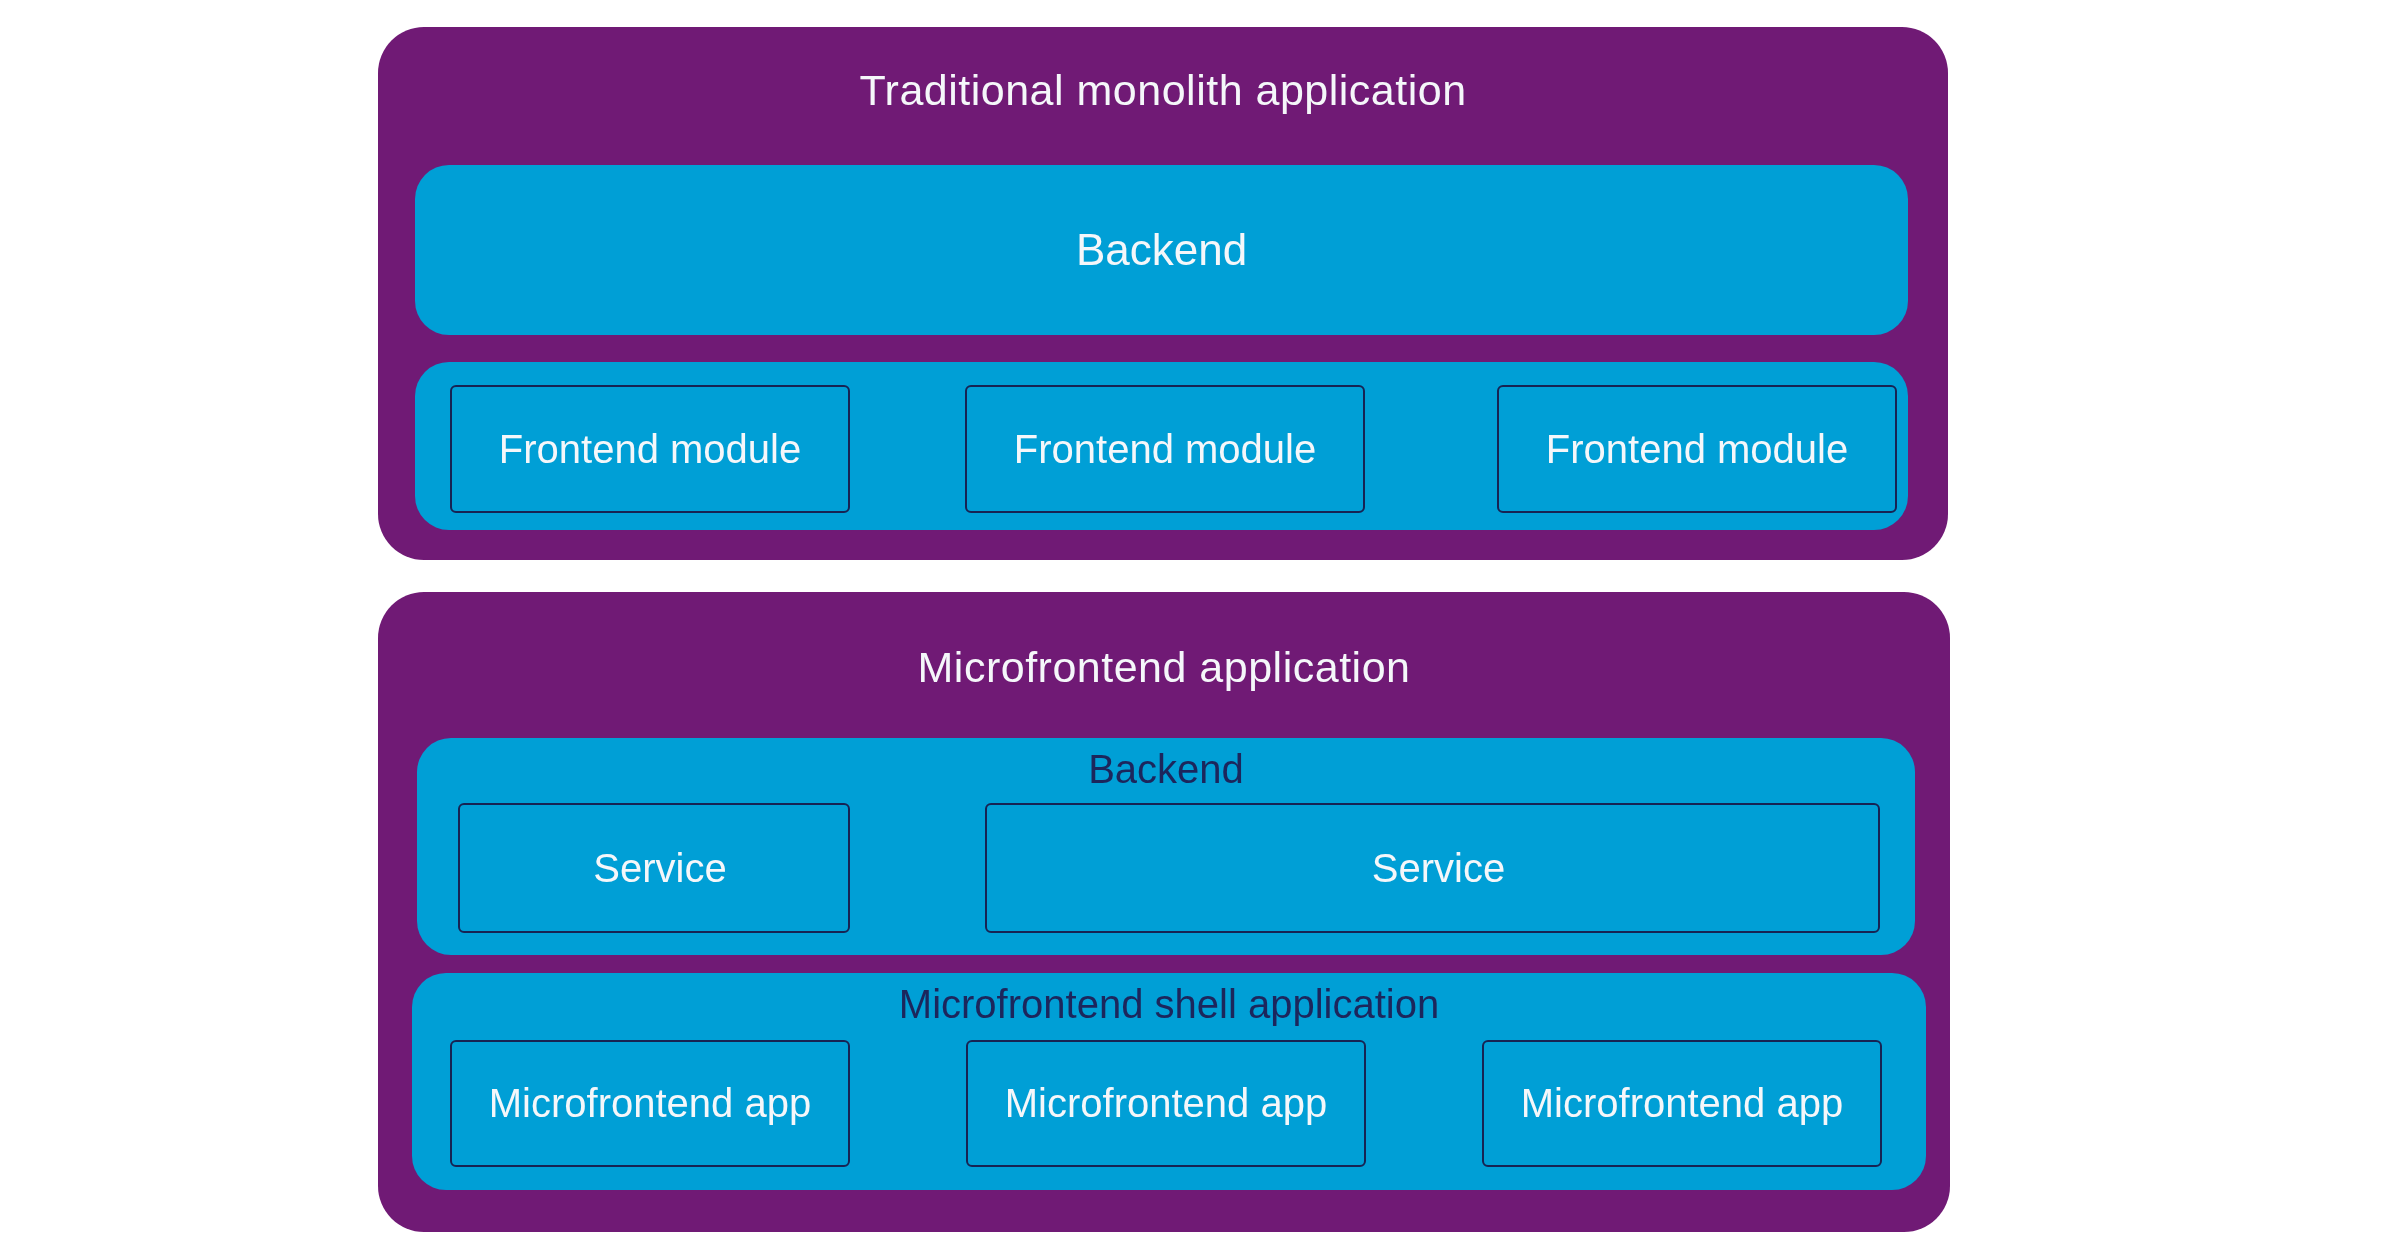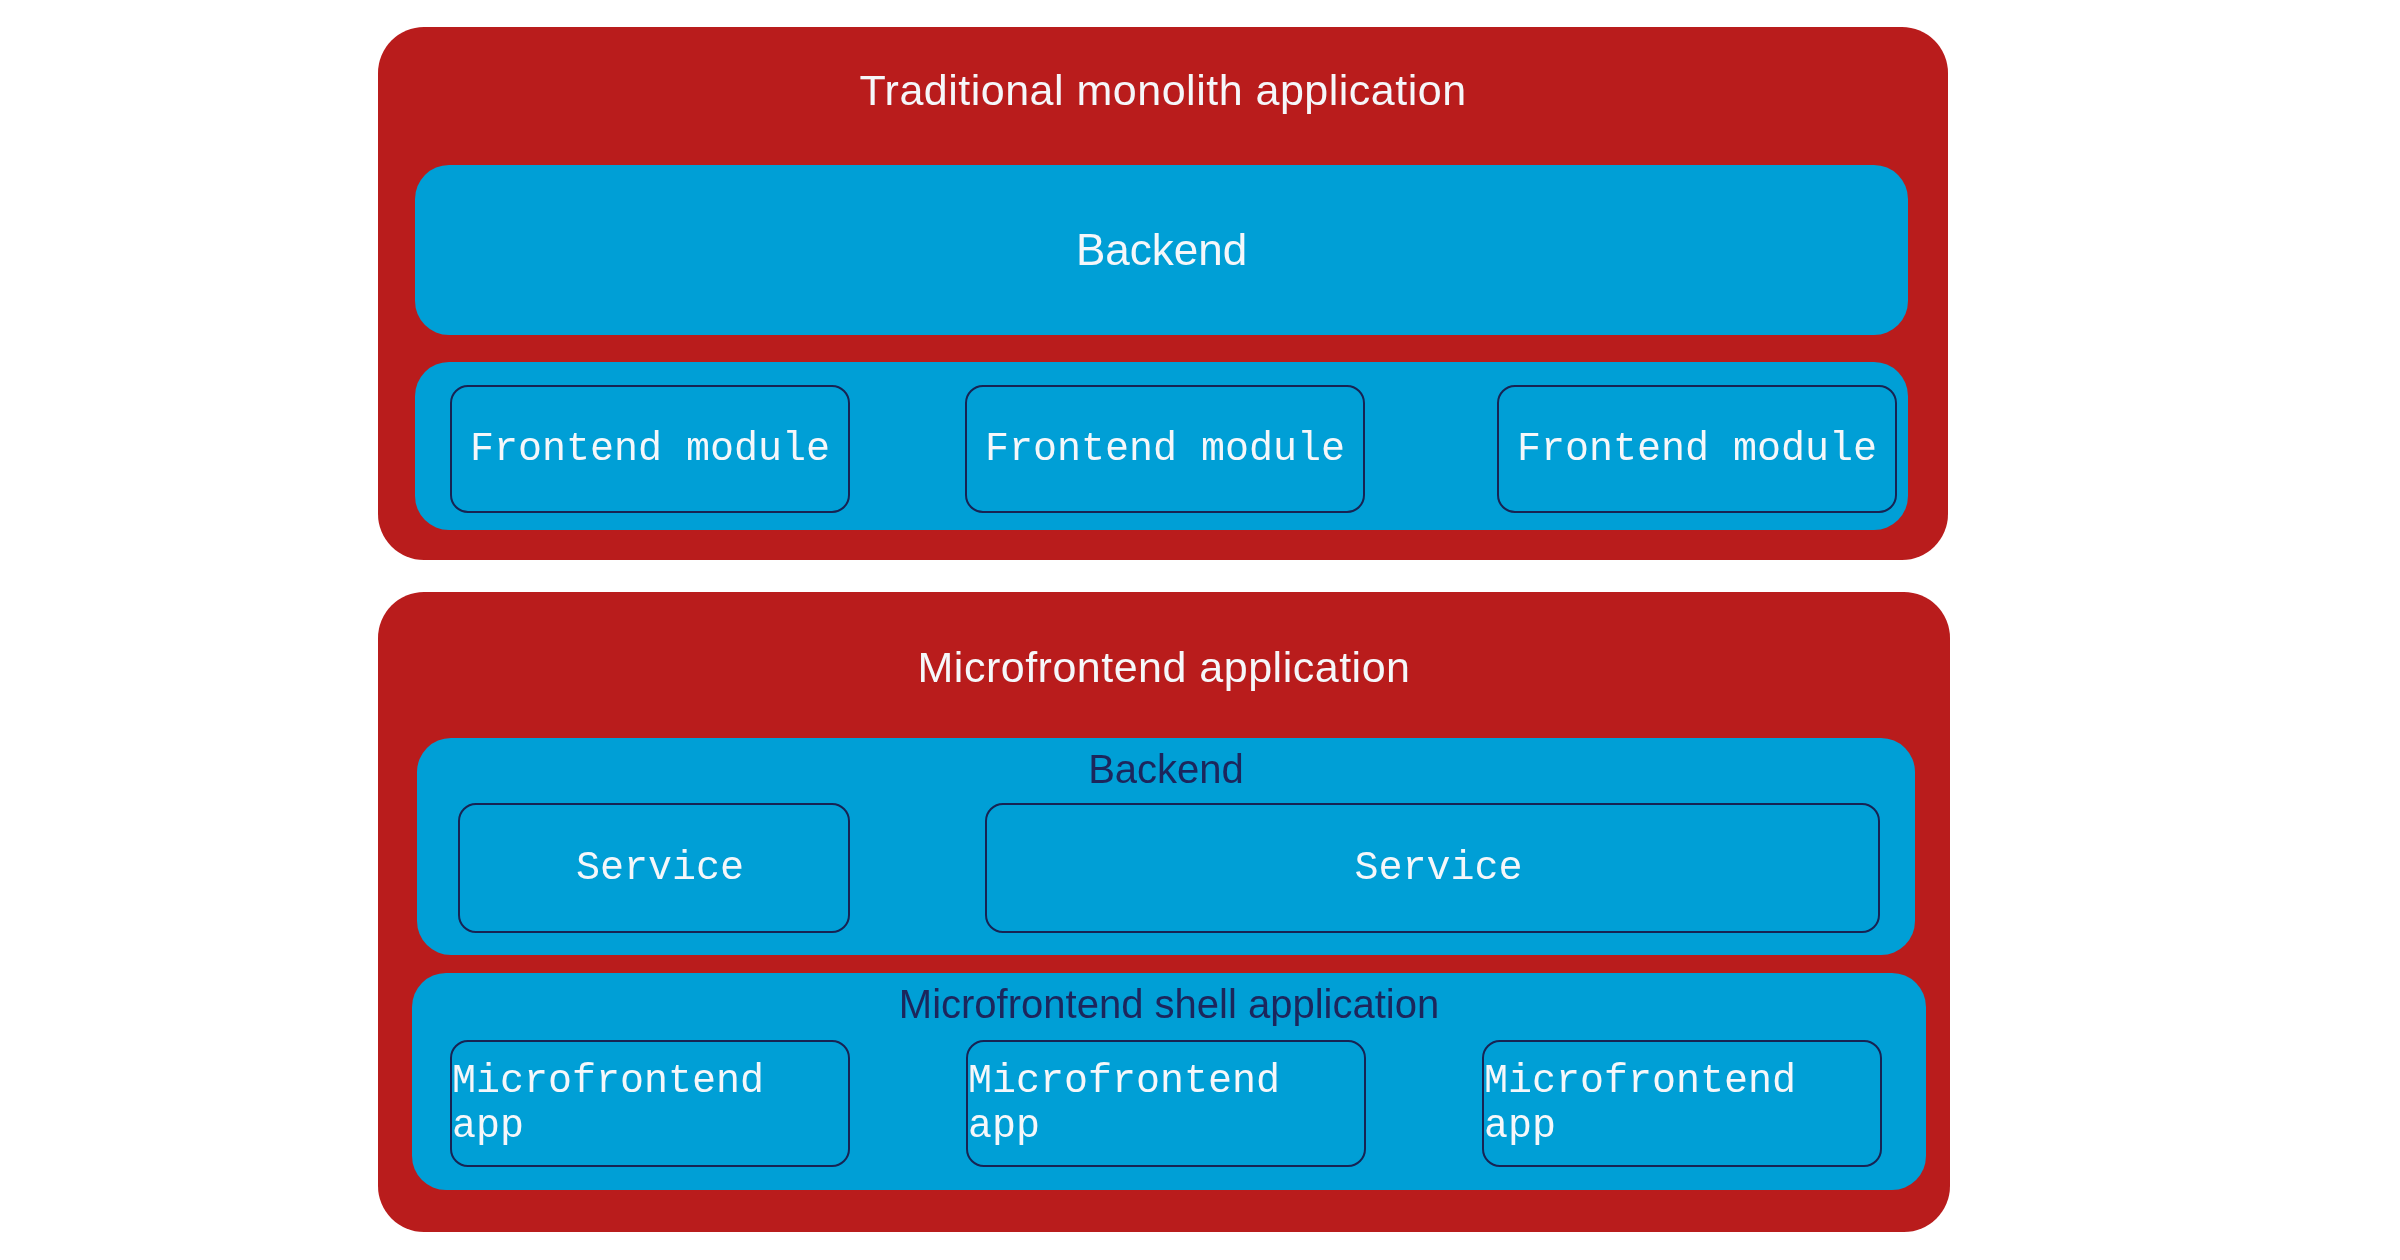--- a/index.html
+++ b/index.html
@@ -12,21 +12,21 @@
     position: relative;
     overflow: hidden;
   }
   .canvas {
     position: absolute;
     left: 0; top: 0;
     width: 2400px; height: 1260px;
   }
   .outer-box {
     position: absolute;
-    background: #b91c1c;
+    background: #701a75;
     border-radius: 46px;
   }
   #monolith-box {
     left: 378px; top: 27px;
     width: 1570px; height: 533px;
   }
   #microfrontend-box {
     left: 378px; top: 592px;
     width: 1572px; height: 640px;
   }
@@ -57,27 +57,26 @@
     color: #F5F7FA;
     font-size: 44px;
   }
   #monolith-frontend-row {
     left: 37px; top: 335px;
     width: 1493px; height: 168px;
   }
   .inner-box {
     position: absolute;
     border: 2px solid #172353;
-    border-radius: 18px;
+    border-radius: 6px;
     background: transparent;
     display: flex; align-items: center; justify-content: center;
     color: #F5F7FA;
     font-size: 40px;
     box-sizing: border-box;
-    font-family: Liberation Mono, monospace;
   }
   .fe-module { top: 23px; width: 400px; height: 128px; }
   #fe-module-0 { left: 35px; }
   #fe-module-1 { left: 550px; }
   #fe-module-2 { left: 1082px; }
 
   
   #mf-backend {
     left: 39px; top: 146px;
     width: 1498px; height: 217px;

